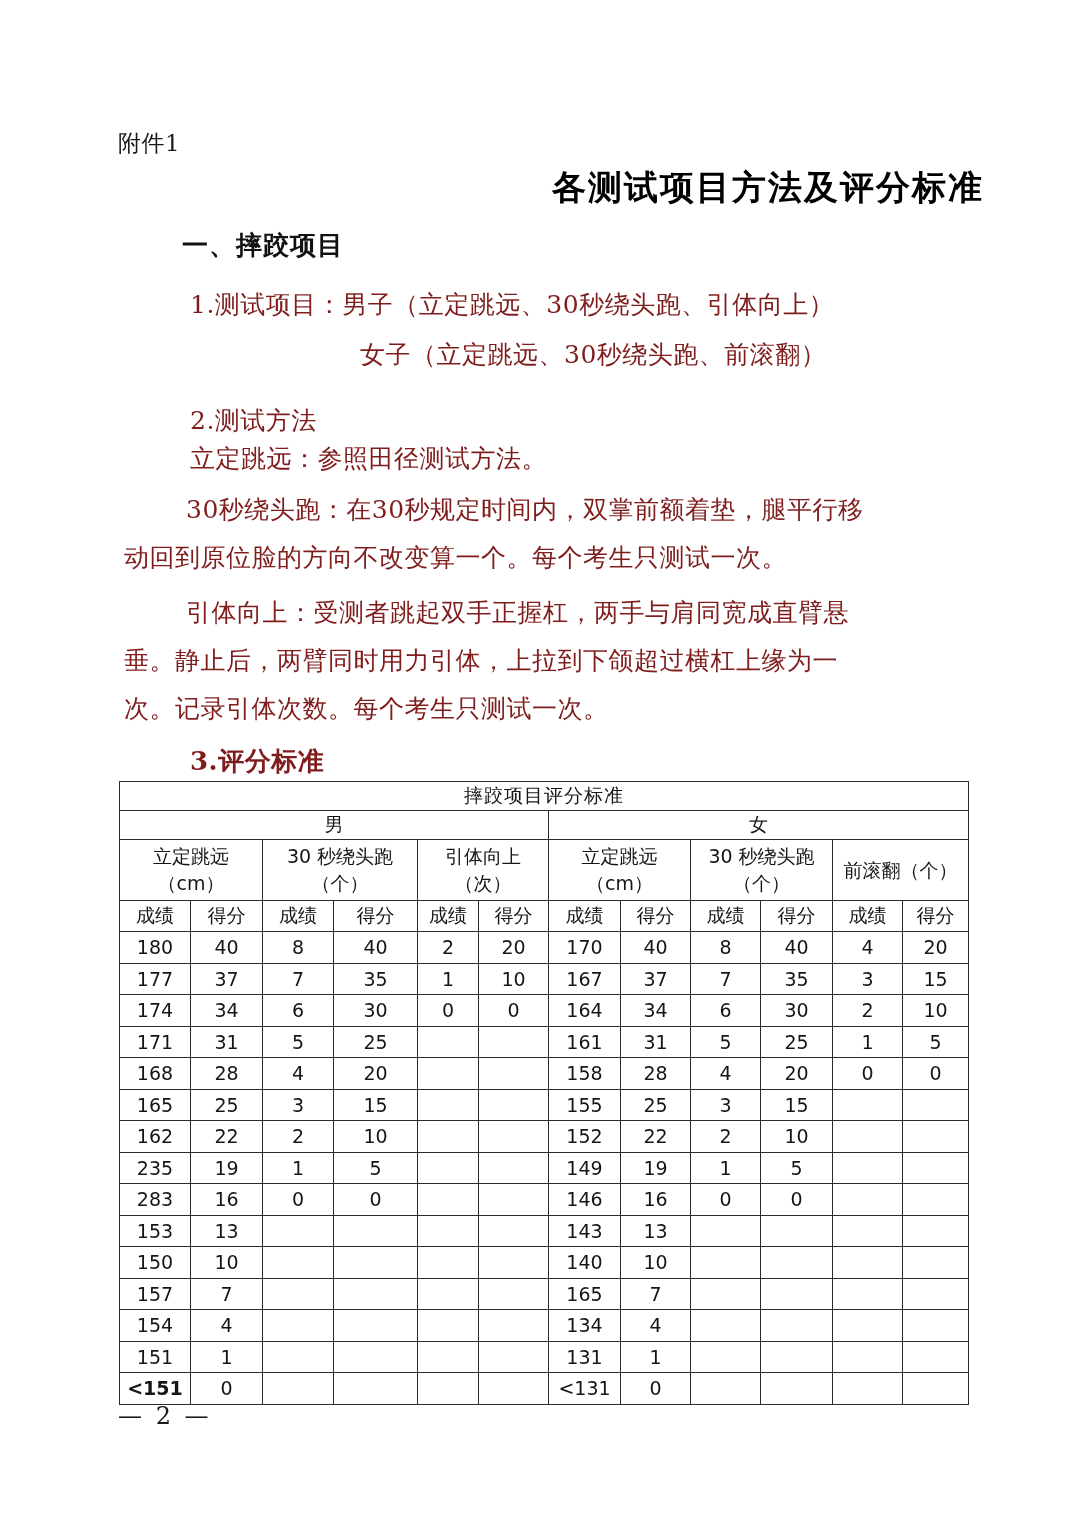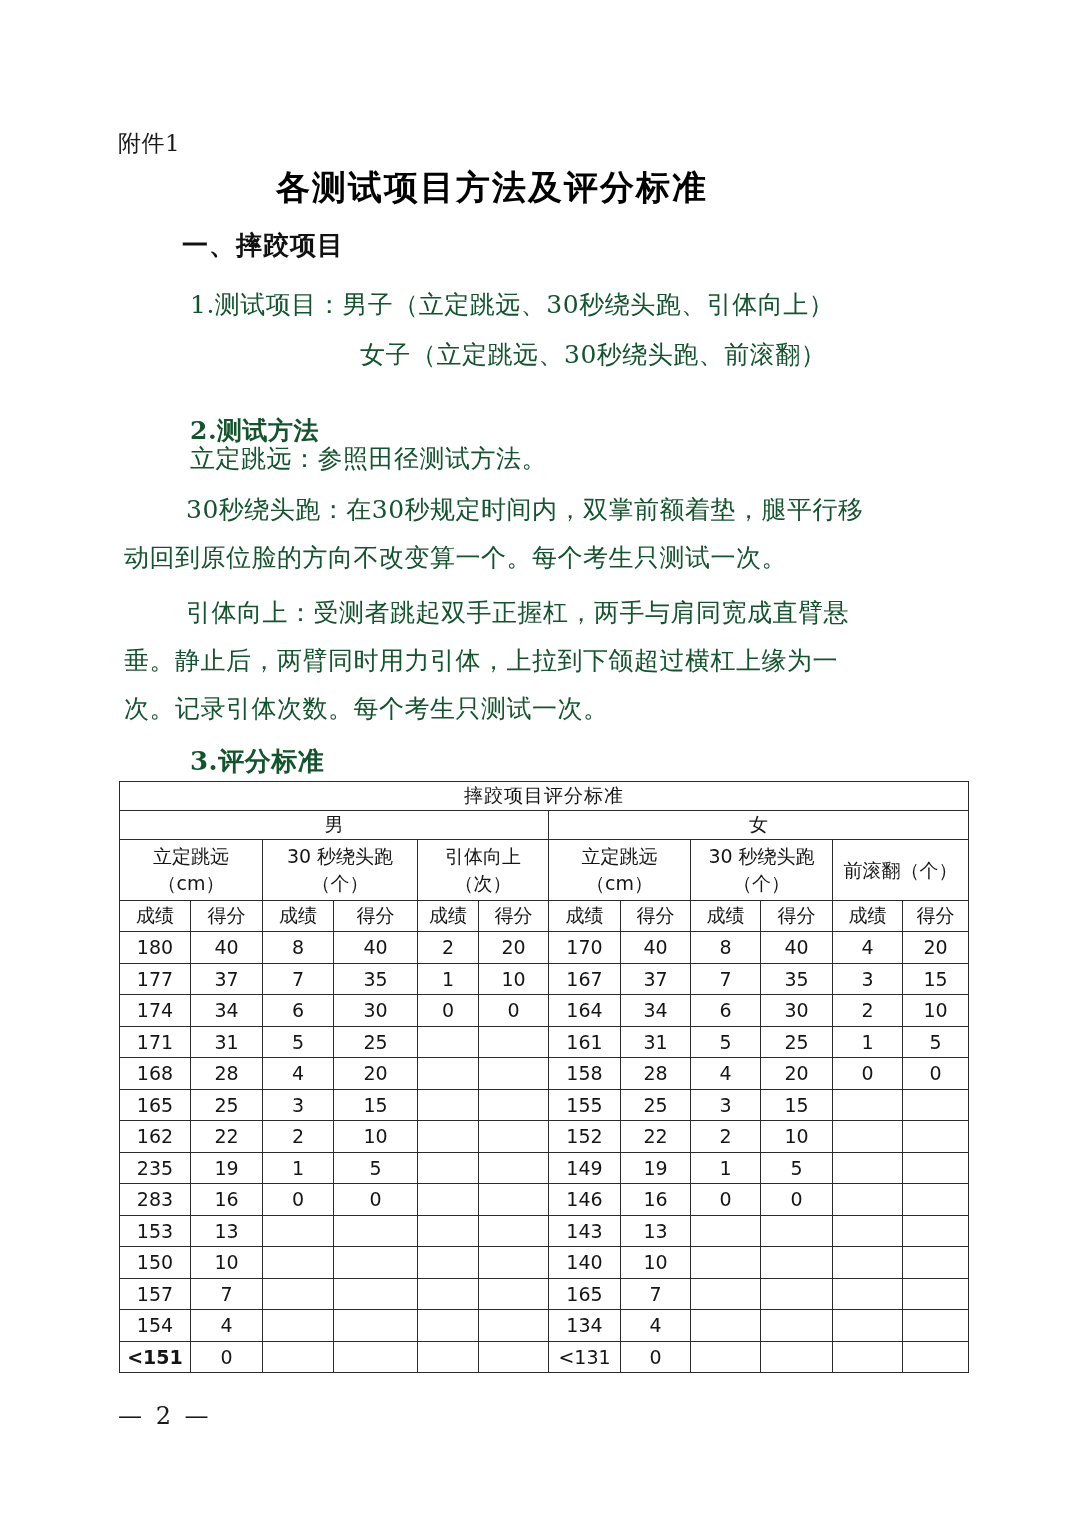--- a/index.html
+++ b/index.html
@@ -17,39 +17,39 @@
     padding:12px;
   }
   .attach{
     position:absolute;left:118px;top:128px;
     font-size:23px;letter-spacing:.5px;
     color:#1a1a1a;
     font-family:"DejaVu Serif","Liberation Serif",serif;
   }
   .doc-title{
     position:absolute;left:0;top:165px;width:984px;
-    text-align:center;
+    text-align:right;
     font-size:34px;font-weight:bold;letter-spacing:2px;
     color:#000;
   }
   .h2{
     position:absolute;left:182px;top:228px;
     font-size:26px;font-weight:bold;letter-spacing:1px;
   }
   .para{
     position:absolute;
     font-size:25px;
     line-height:48px;
     letter-spacing:.5px;
-    color:#14532d;
+    color:#7f1d1d;
     white-space:nowrap;
   }
   .p-items1{left:190px;top:281px;}
   .p-items2{left:360px;top:331px;}
-  .p-method-h{left:190px;top:407px;font-weight:700;}
+  .p-method-h{left:190px;top:397px;font-weight:400;}
   .p-std{left:190px;top:435px;text-align:right;}
   .p-run1{left:186px;top:486px;}
   .p-run2{left:124px;top:534px;}
   .p-pull1{left:186px;top:589px;}
   .p-pull2{left:124px;top:637px;}
   .p-pull3{left:124px;top:685px;}
   .p-score-h{left:190px;top:737px;font-weight:600;font-size:26px;}
 
   table.score{
     position:absolute;
@@ -346,20 +346,34 @@
           <td class="data"></td>
           <td class="data"></td>
           <td class="data">134</td>
           <td class="data">4</td>
           <td class="data"></td>
           <td class="data"></td>
           <td class="data"></td>
           <td class="data"></td>
         </tr>
         <tr>
+          <td class="data">151</td>
+          <td class="data">1</td>
+          <td class="data"></td>
+          <td class="data"></td>
+          <td class="data"></td>
+          <td class="data"></td>
+          <td class="data">131</td>
+          <td class="data">1</td>
+          <td class="data"></td>
+          <td class="data"></td>
+          <td class="data"></td>
+          <td class="data"></td>
+        </tr>
+        <tr>
           <td class="data bold">&lt;151</td>
           <td class="data">0</td>
           <td class="data"></td>
           <td class="data"></td>
           <td class="data"></td>
           <td class="data"></td>
           <td class="data">&lt;131</td>
           <td class="data">0</td>
           <td class="data"></td>
           <td class="data"></td>

